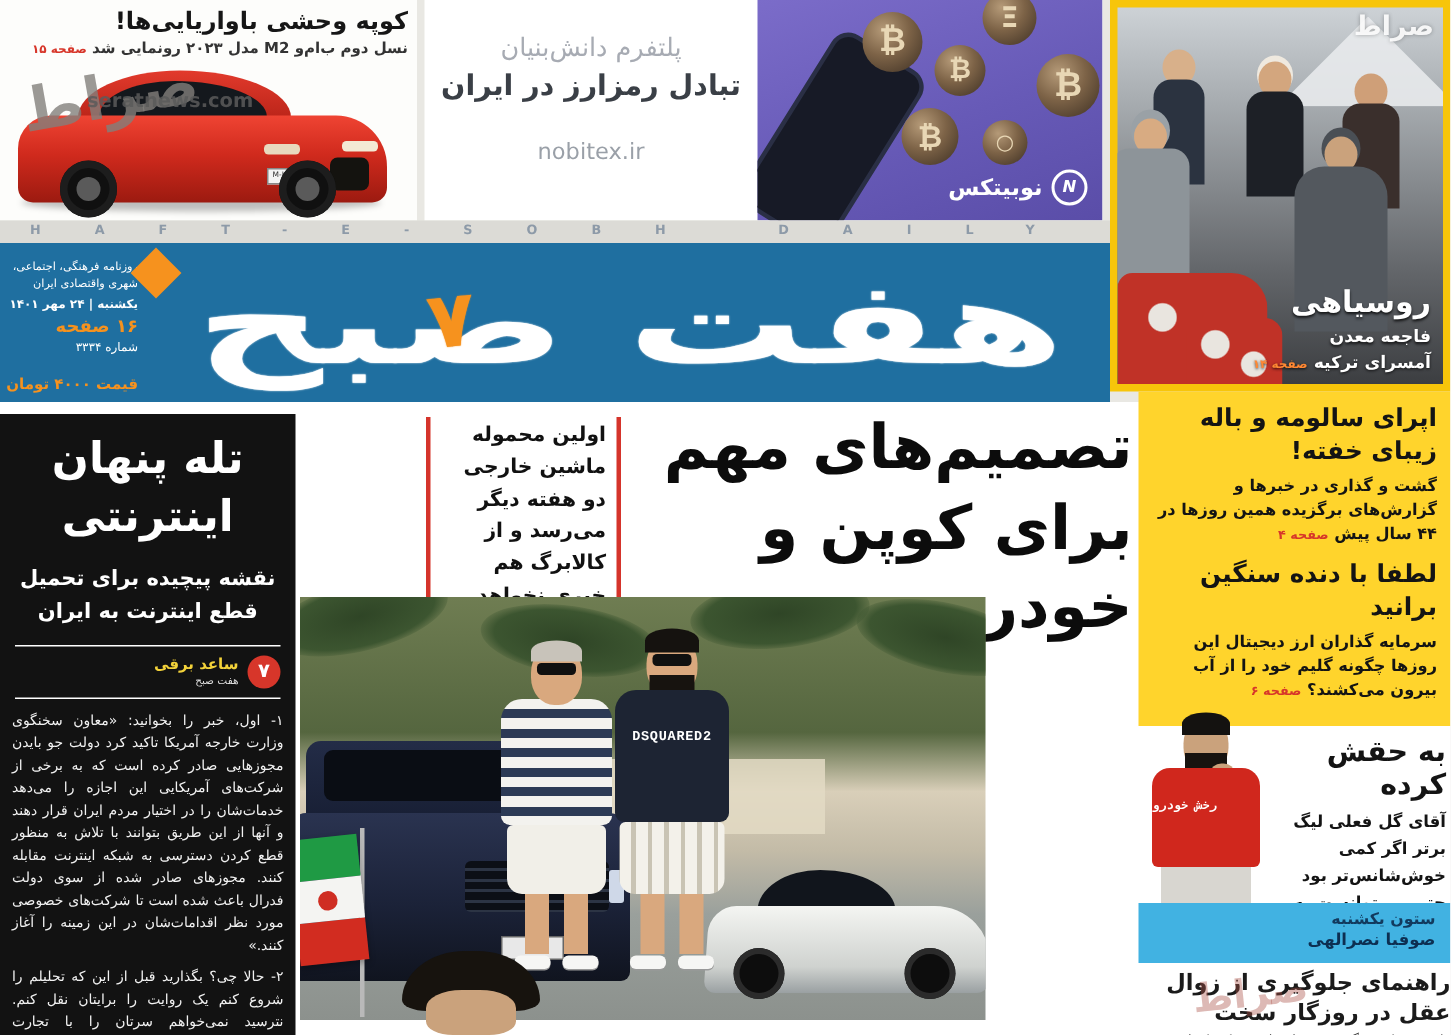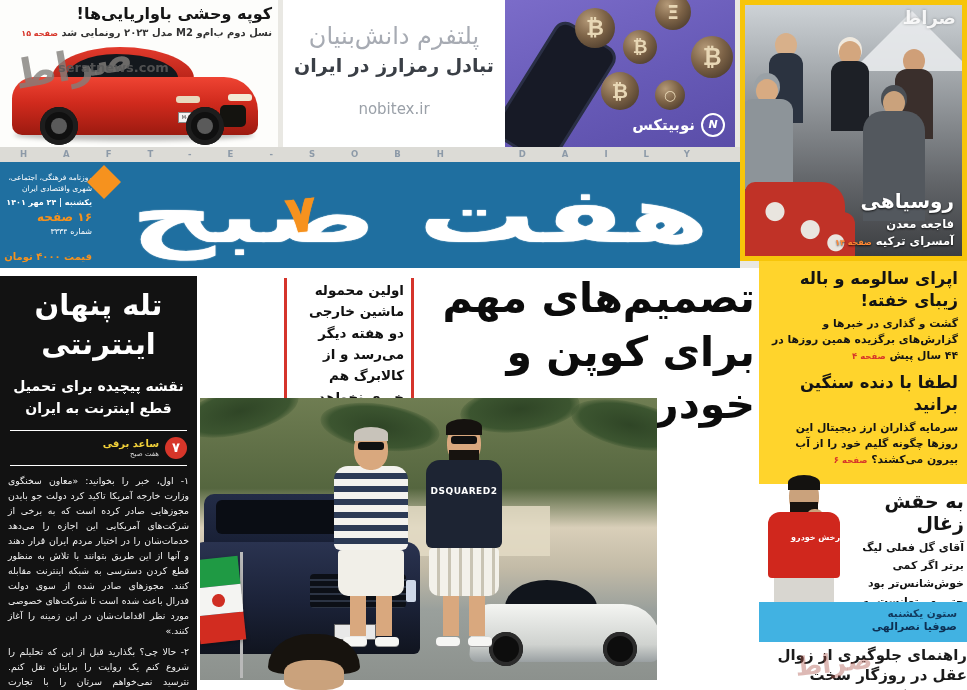--- a/index.html
+++ b/index.html
@@ -30,21 +30,21 @@
              border-radius:3px;box-shadow:-52px 2px 0 0 #e8d9be;}
   .wheel{position:absolute;bottom:2px;width:38px;height:38px;border-radius:50%;background:#101010;
          box-shadow:inset 0 0 0 5px #1d1d1d;}
   .wheel::after{content:"";position:absolute;left:11px;top:11px;width:16px;height:16px;
                 border-radius:50%;background:#5a5a5a;}
   .plate{position:absolute;right:44px;bottom:12px;width:34px;height:9px;background:#f4f4f4;
          border:1px solid #888;font-size:5px;color:#333;text-align:center;line-height:9px;overflow:hidden;}
 
   .ad-nobitex{left:283px;top:0;width:452px;height:147px;background:#fff;overflow:hidden;}
   .nb-text{position:absolute;left:0;top:0;width:222px;height:147px;direction:rtl;text-align:center;}
-  .nb-l1{margin-top:22px;font-size:24px;color:#a7abb3;font-weight:400;}
+  .nb-l1{margin-top:22px;font-size:17px;color:#a7abb3;font-weight:400;}
   .nb-l2{margin-top:4px;font-size:19px;color:#3a3f46;font-weight:900;}
   .nb-url{margin-top:24px;font-size:15px;color:#9aa0a8;}
   .nb-visual{position:absolute;left:222px;top:0;width:230px;height:147px;
              background:linear-gradient(160deg,#7b6cc9 0%,#675ab7 55%,#5a4da8 100%);overflow:hidden;}
   .phone{position:absolute;left:18px;top:28px;width:64px;height:130px;background:#171a26;
          border-radius:10px;transform:rotate(32deg);box-shadow:0 0 0 3px #2a2f45;}
   .coin{position:absolute;border-radius:50%;
         background:radial-gradient(circle at 35% 30%,#b59a78 0%,#7d6347 45%,#3c2f23 100%);
         color:#e8d7b5;font-weight:900;text-align:center;}
   .nb-logo{position:absolute;right:10px;bottom:10px;direction:rtl;display:flex;align-items:center;
@@ -137,21 +137,21 @@
   .suv-plate{position:absolute;right:44px;bottom:14px;width:40px;height:14px;background:#e8e8e8;
              border:1px solid #666;font-size:7px;line-height:14px;text-align:center;color:#222;overflow:hidden;}
   .sc{position:absolute;right:-4px;bottom:18px;width:190px;height:96px;}
   .sc-body{position:absolute;bottom:0;width:100%;height:58px;background:linear-gradient(180deg,#f4f5f2,#cfd2cf 70%,#9aa0a2);
            border-radius:18px 40px 8px 8px;transform:skewX(-4deg);}
   .sc-win{position:absolute;left:34px;bottom:52px;width:92px;height:30px;background:#11151c;
           border-radius:50% 60% 0 0/100% 100% 0 0;}
   .sc-wheel{position:absolute;bottom:-4px;width:34px;height:34px;border-radius:50%;background:#0d0d0d;
             box-shadow:inset 0 0 0 4px #2b2b2b;}
   .manA{position:absolute;left:128px;bottom:30px;width:86px;height:220px;}
-  .manB{position:absolute;left:220px;bottom:24px;width:88px;height:232px;}
+  .manB{position:absolute;left:204px;bottom:24px;width:88px;height:232px;font-family:Liberation Mono, monospace;}
   .head{position:relative;width:34px;height:40px;margin:0 auto;background:#d9a87e;border-radius:46%;}
   .hairA{position:absolute;top:-3px;left:0;width:34px;height:14px;background:#c8c3ba;border-radius:50% 50% 0 0;}
   .hairB{position:absolute;top:-5px;left:-1px;width:36px;height:16px;background:#15120f;border-radius:50% 50% 0 0;}
   .beardB{position:absolute;bottom:-4px;left:2px;width:30px;height:18px;background:#17130f;border-radius:0 0 45% 45%;}
   .shades{position:absolute;top:12px;left:4px;width:26px;height:8px;background:#101010;border-radius:3px;}
   .torsoA{width:74px;height:84px;margin:-4px auto 0;border-radius:14px 14px 6px 6px;
           background:repeating-linear-gradient(180deg,#f3f2ee 0 7px,#2c3a55 7px 13px);}
   .torsoB{width:76px;height:88px;margin:-4px auto 0;border-radius:14px 14px 6px 6px;
           background:#1d2433;position:relative;}
   .tee-text{position:absolute;top:26px;width:100%;text-align:center;color:#fff;font-size:9px;
@@ -191,22 +191,22 @@
   .yc-sub{font-size:10.8px;font-weight:700;line-height:1.5;margin:3px 0 8px 0;}
   .page-red{color:#d7362a;font-weight:900;font-size:8.5px;}
 
   .player{left:757px;top:479px;width:94px;height:131px;z-index:4;}
   .pl-head{position:relative;width:30px;height:36px;margin:0 auto;background:#caa27c;border-radius:46%;}
   .pl-hair{position:absolute;top:-4px;left:-1px;width:32px;height:15px;background:#141210;border-radius:50% 50% 0 0;}
   .pl-beard{position:absolute;bottom:-5px;left:1px;width:28px;height:18px;background:#17130f;border-radius:0 0 45% 45%;}
   .pl-fist{position:absolute;left:50px;top:30px;width:16px;height:14px;background:#caa27c;border-radius:45%;}
   .pl-torso{width:72px;height:66px;margin:-3px auto 0;background:#d0271d;border-radius:12px 12px 4px 4px;
             position:relative;}
-  .pl-jersey{position:absolute;top:20px;width:100%;text-align:right;color:#fff;font-size:8px;
-             font-weight:900;direction:rtl;line-height:1.4;}
+  .pl-jersey{position:absolute;top:20px;width:100%;text-align:left;color:#fff;font-size:8px;
+             font-weight:900;direction:rtl;line-height:1.4;font-family:Liberation Mono, monospace;}
   .pl-shorts{width:60px;height:24px;margin:0 auto;background:#d8d6d0;}
 
   .behagh-text{left:852px;top:490px;width:112px;direction:rtl;text-align:right;color:#141414;}
   .bh-title{font-size:19px;font-weight:900;letter-spacing:-.5px;}
   .bh-sub{font-size:11px;font-weight:700;line-height:1.65;margin-top:5px;}
 
   .sunday-strip{left:759px;top:602px;width:208px;height:40px;background:#41b2e2;box-sizing:border-box;
                 padding:5px 10px 0 0;direction:rtl;text-align:right;z-index:2;}
   .ss-l1{font-size:10.5px;font-weight:700;color:#123a5e;}
   .ss-l2{font-size:11px;font-weight:900;color:#0d2f52;margin-top:1px;}
@@ -454,21 +454,21 @@
         <div class="pl-beard"></div>
       </div>
     <div class="pl-fist"></div>
     <div class="pl-torso">
         <div class="pl-jersey">رخش خودرو</div>
       </div>
     <div class="pl-shorts"></div>
   </div>
 
   <div class="abs behagh-text">
-    <div class="bh-title">به حقش زغال</div>
+    <div class="bh-title">به حقش کرده</div>
     <div class="bh-sub">
       <span>آقای گل فعلی لیگ برتر اگر کمی خوش‌شانس‌تر بود حتی می‌توانست به تیم ملی هم برسد </span>
       <span class="page-red">صفحه ۱۲</span>
     </div>
   </div>
 
   <div class="abs memory">
     <div class="mm-title">راهنمای جلوگیری از زوال عقل در روزگار سخت</div>
     <div class="mm-body">۱) هر روز که می‌گذرد بیشتر احساس می‌کنم که این دیالوگ فیلم</div>
   </div>

